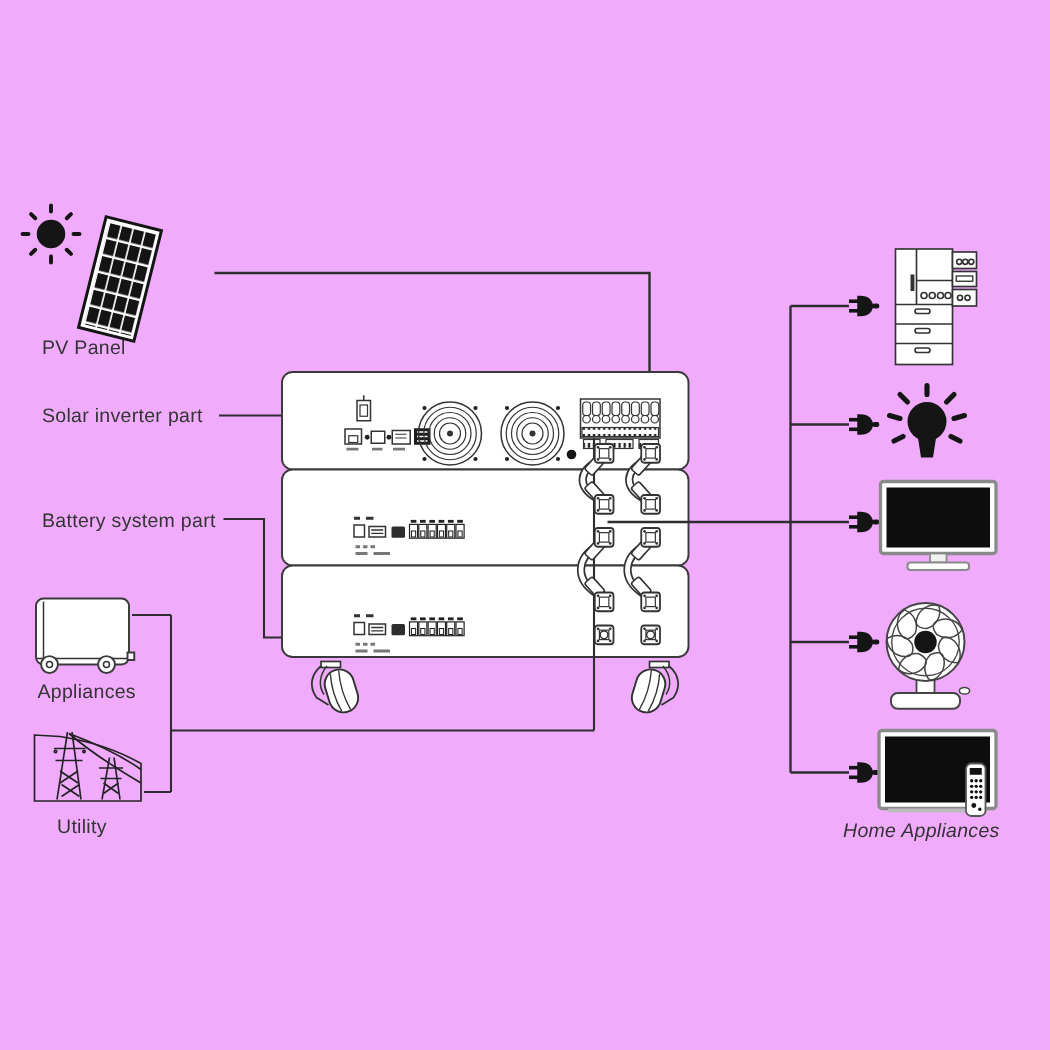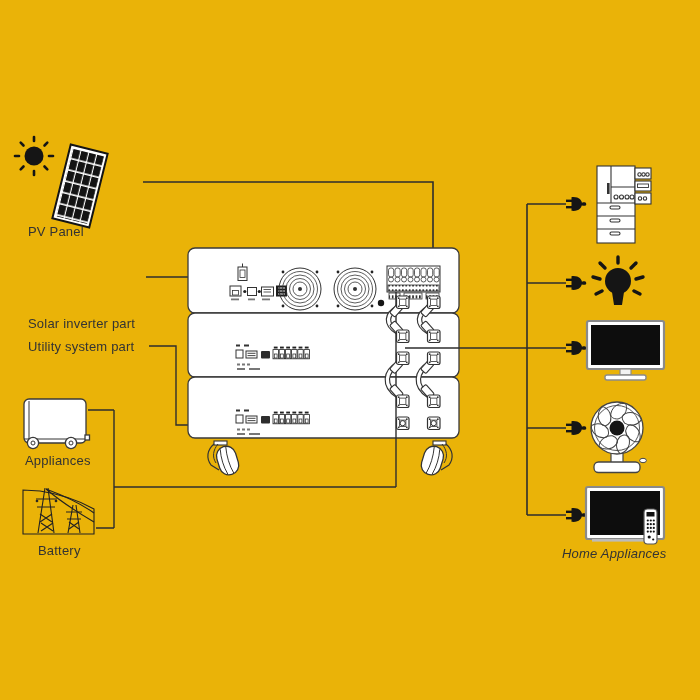--- a/index.html
+++ b/index.html
@@ -1,16 +1,16 @@
 <!DOCTYPE html>
 <html><head>
 <meta charset="utf-8">
 <style>
   html,body{margin:0;padding:0;background:#ffffff;}
-  #stage{position:relative;width:700px;height:700px;background:#eab308;overflow:hidden;
+  #stage{position:relative;width:700px;height:700px;background:#f0abfc;overflow:hidden;
          font-family:"Liberation Sans", sans-serif;}
   .label{position:absolute;font-size:13px;color:#333;letter-spacing:.2px;white-space:nowrap;}
   svg{position:absolute;left:0;top:0;}
   .ln{stroke:#2e2e2e;stroke-width:1.4;fill:none;}
   .ln2{stroke:#2e2e2e;stroke-width:1.6;fill:none;}
   .box{fill:#fff;stroke:#3a3a3a;stroke-width:1.3;}
   .thin{stroke:#333;stroke-width:.8;fill:none;}
   .thin2{stroke:#333;stroke-width:1;fill:none;}
   .tube-out{stroke:#333;stroke-width:5.5;fill:none;stroke-linecap:round;}
   .tube-in{stroke:#fff;stroke-width:3.2;fill:none;stroke-linecap:round;}
@@ -353,19 +353,19 @@
     <circle cx="647.8" cy="531.6" r="1.1" fill="#111"></circle>
           <circle cx="650.8" cy="531.6" r="1.1" fill="#111"></circle>
           <circle cx="653.8" cy="531.6" r="1.1" fill="#111"></circle>
     <circle cx="649.2" cy="537" r="1.6" fill="#111"></circle>
           <circle cx="653.2" cy="539.5" r="1.1" fill="#111"></circle>
   </g>
 </g>
 </svg>
 
 <div class="label" style="left:28px;top:224px;">PV Panel</div>
-<div class="label" style="left:28px;top:269px;margin-top:47px;">Solar inverter part</div>
-<div class="label" style="left:28px;top:339px;">Utility system part</div>
+<div class="label" style="left:28px;top:269px;">Solar inverter part</div>
+<div class="label" style="left:28px;top:339px;">Battery system part</div>
 <div class="label" style="left:25px;top:453px;">Appliances</div>
-<div class="label" style="left:38px;top:543px;">Battery</div>
+<div class="label" style="left:38px;top:543px;">Utility</div>
 <div class="label" style="left:562px;top:546px;font-style:italic;">Home Appliances</div>
 
 </div>
 
 </body></html>

